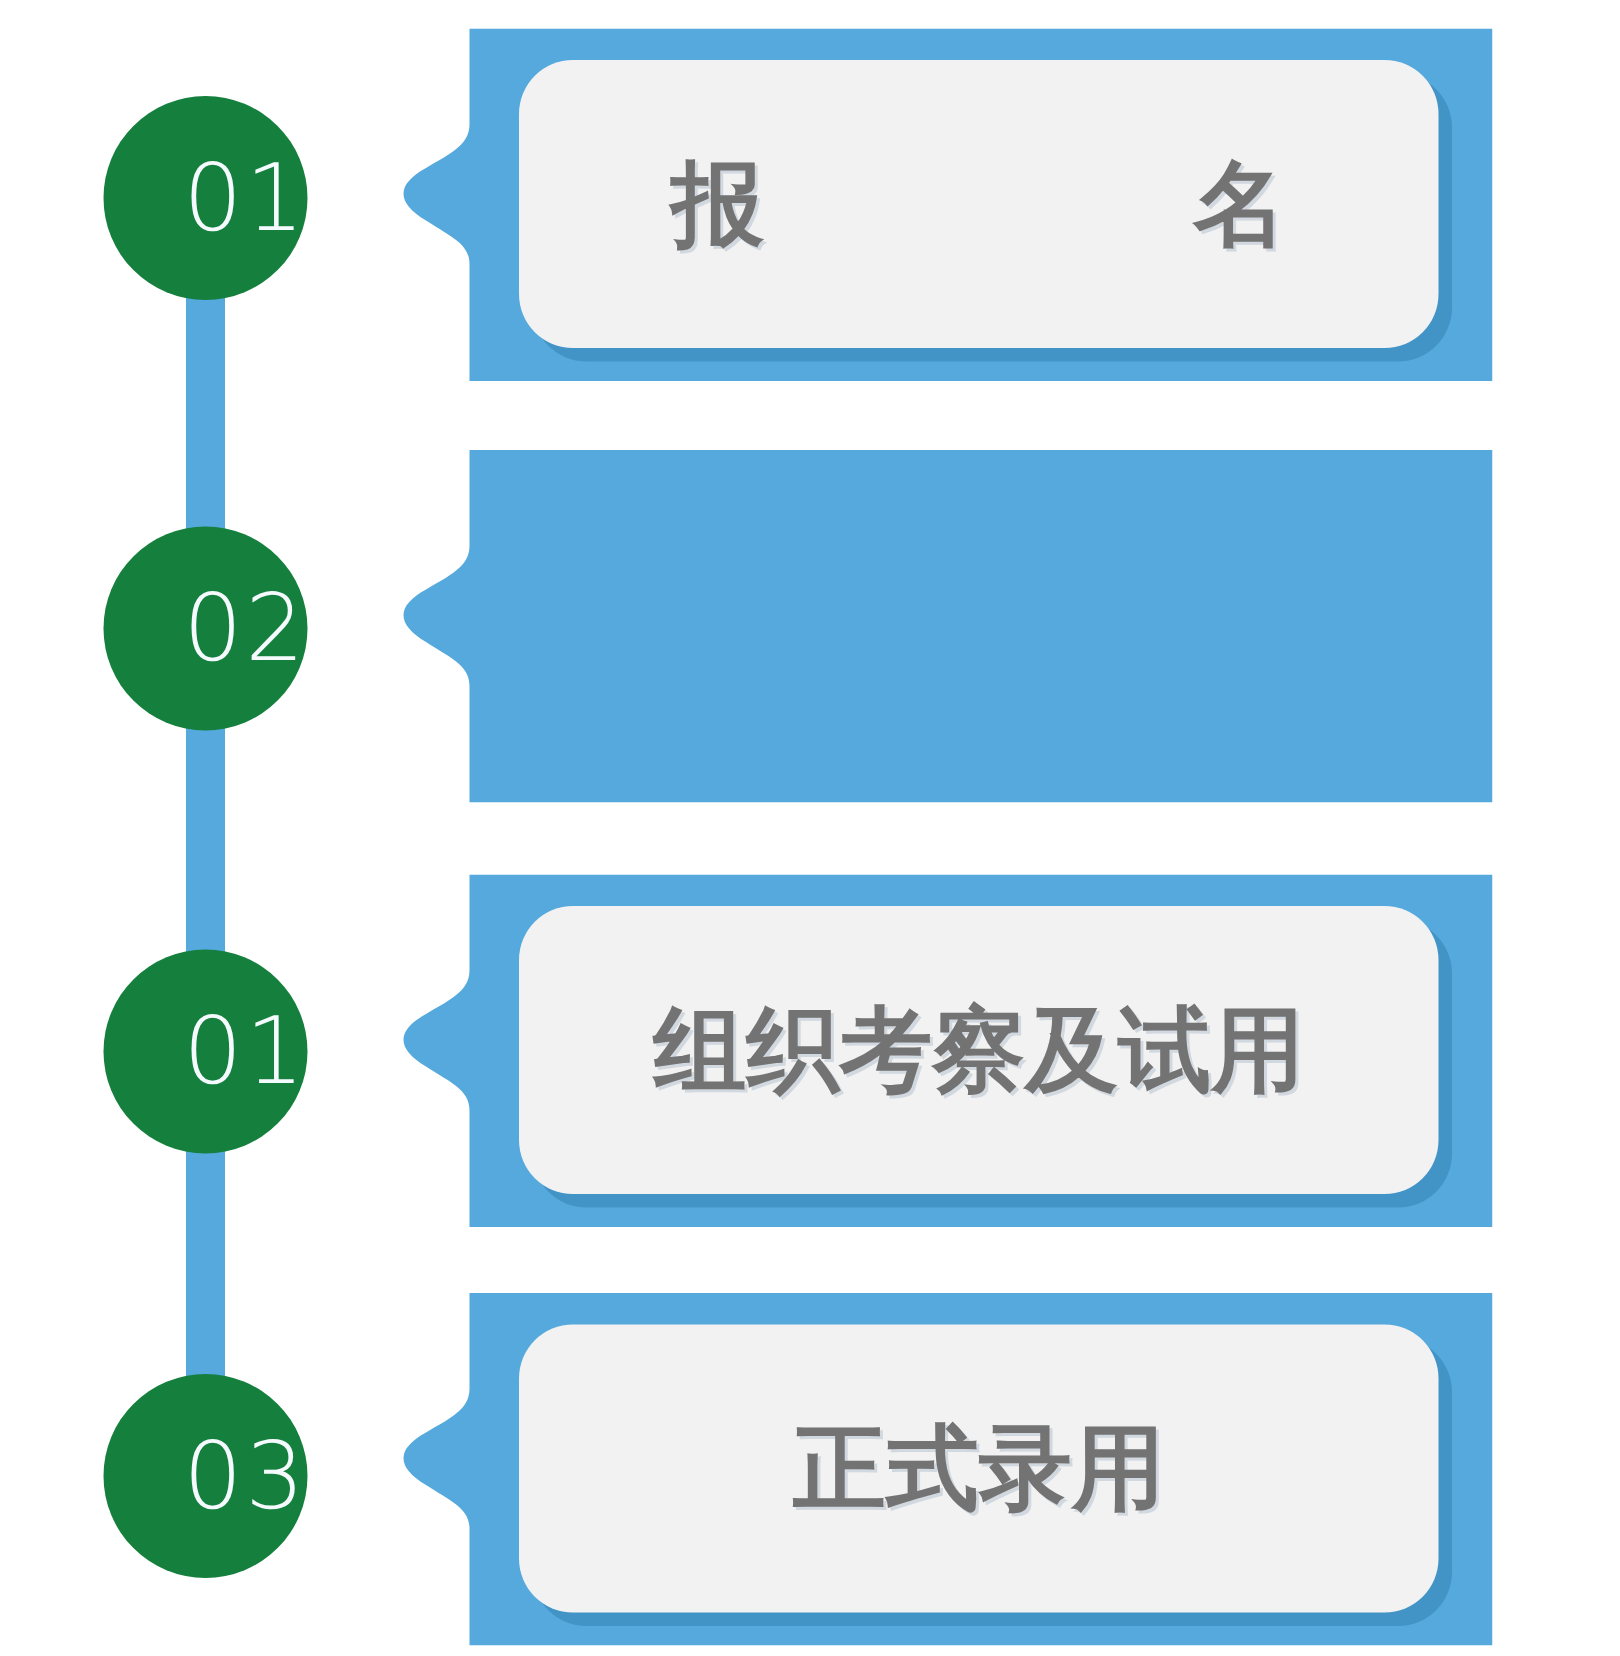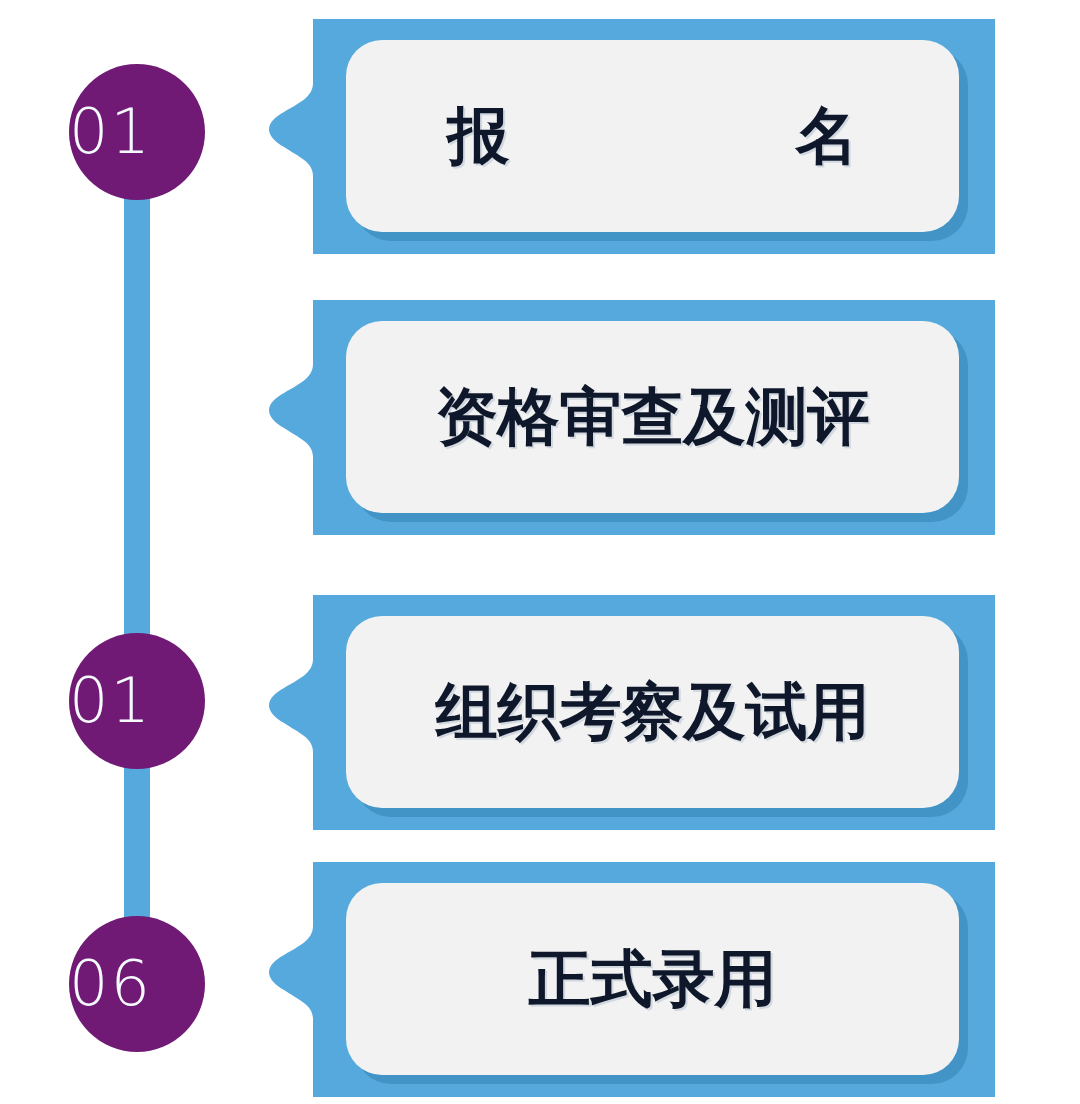--- a/index.html
+++ b/index.html
@@ -30,24 +30,24 @@
     position: absolute;
     left: 124px;
     width: 26px;
     background: #55A9DC;
   }
   .step-circle {
     position: absolute;
     width: 136px;
     height: 136px;
     border-radius: 50%;
-    background: #701a75;
+    background: #15803d;
     display: flex;
     align-items: center;
-    justify-content: flex-start;
+    justify-content: flex-end;
   }
   .step-num {
     color: #F4FAFD;
     font-size: 62px;
     font-weight: 300;
     letter-spacing: 2px;
     line-height: 1;
     font-family: "DejaVu Sans", "Liberation Sans", sans-serif;
     user-select: none;
   }
@@ -76,21 +76,21 @@
     width: 613px;
     height: 192px;
     background: #F2F2F2;
     border-radius: 36px;
     box-shadow: 9px 9px 0 0 rgba(40, 118, 170, 0.42);
     display: flex;
     align-items: center;
     justify-content: center;
   }
   .card-label {
-    color: #0f172a;
+    color: #737373;
     font-size: 62px;
     font-weight: bold;
     line-height: 1;
     white-space: pre;
     text-shadow: 2px 2px 0 rgba(150, 170, 190, 0.35);
     font-family: "DejaVu Sans", "Liberation Sans", sans-serif;
     user-select: none;
   }
   .card-label.spaced {
     letter-spacing: 40px;
@@ -102,27 +102,30 @@
 
 <div id="stage">
 
   <div id="rail">
     <div class="rail-line" style="top:132px;height:852px;"></div>
 
     <div class="step-circle" style="left:69px;top:64px;">
       <span class="step-num">01</span>
     </div>
 
+    <div class="step-circle" style="left:69px;top:351px;">
+      <span class="step-num">02</span>
+    </div>
 
     <div class="step-circle" style="left:69px;top:633px;">
       <span class="step-num">01</span>
     </div>
 
     <div class="step-circle" style="left:69px;top:916px;">
-      <span class="step-num">06</span>
+      <span class="step-num">03</span>
     </div>
   </div>
 
   <div class="step-row" style="top:19px;">
     <div class="bar-wrap">
       <svg width="737" height="235" viewBox="0 0 737 235" aria-hidden="true">
         <path d="M 737 0 L 737 235 L 55 235 L 55 157
                  C 55 143 41 138 26 128
                  C 6 116 6 104 26 93
                  C 41 84 55 78 55 64
@@ -137,26 +140,23 @@
   <div class="step-row" style="top:300px;">
     <div class="bar-wrap">
       <svg width="737" height="235" viewBox="0 0 737 235" aria-hidden="true">
         <path d="M 737 0 L 737 235 L 55 235 L 55 157
                  C 55 143 41 138 26 128
                  C 6 116 6 104 26 93
                  C 41 84 55 78 55 64
                  L 55 0 Z" fill="#55A9DC"></path>
       </svg>
     </div>
-    <div class="inner-card">
-      <span class="card-label">资格审查及测评</span>
-    </div>
   </div>
 
-  <div class="step-row" style="top:595px;">
+  <div class="step-row" style="top:583px;">
     <div class="bar-wrap">
       <svg width="737" height="235" viewBox="0 0 737 235" aria-hidden="true">
         <path d="M 737 0 L 737 235 L 55 235 L 55 157
                  C 55 143 41 138 26 128
                  C 6 116 6 104 26 93
                  C 41 84 55 78 55 64
                  L 55 0 Z" fill="#55A9DC"></path>
       </svg>
     </div>
     <div class="inner-card">

